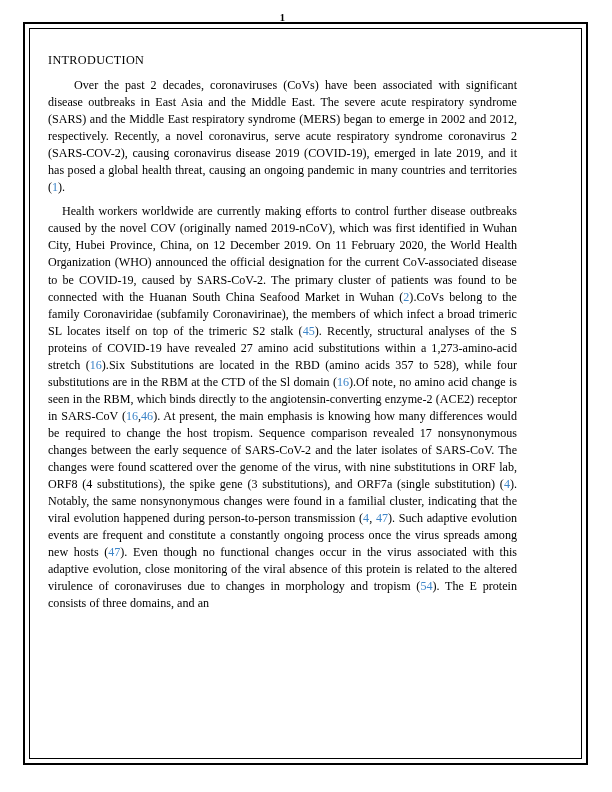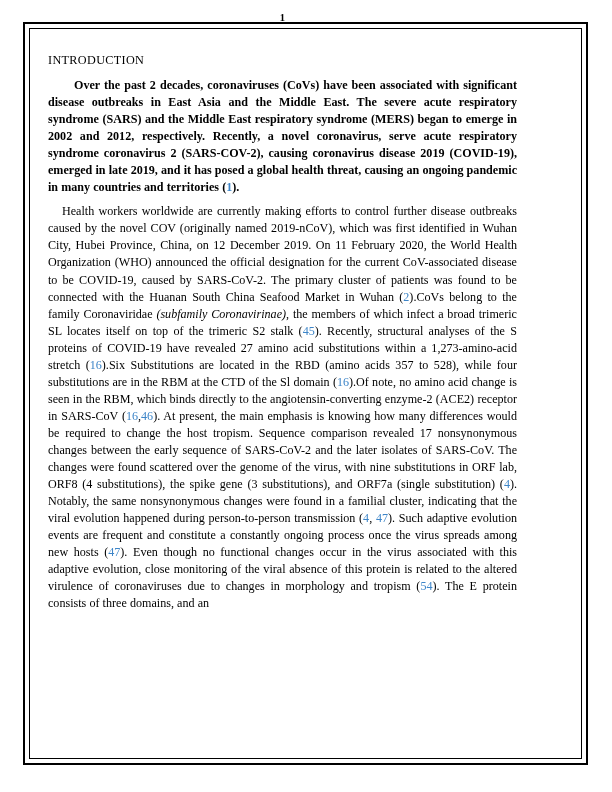--- a/index.html
+++ b/index.html
@@ -67,34 +67,32 @@
   p.body-par {
     font-size: 12.1px;
     line-height: 17.05px;
     text-align: justify;
     text-justify: inter-word;
     margin: 7px 0 0 0;
     word-spacing: 0.1px;
   }
   p.body-par.first {
     margin-top: 9px;
-    font-weight: bold;
   }
   p.body-par.indent-wide {
     text-indent: 26px;
   }
   p.body-par.indent-narrow {
     text-indent: 14px;
   }
 
   .cite-num {
     color: #3d85c8;
   }
   .ital {
-    font-style: italic;
   }
 </style>
 </head>
 <body>
 
 <div class="page-frame">
   <div class="page-frame-inner"></div>
 </div>
 
 <div class="page-content">

